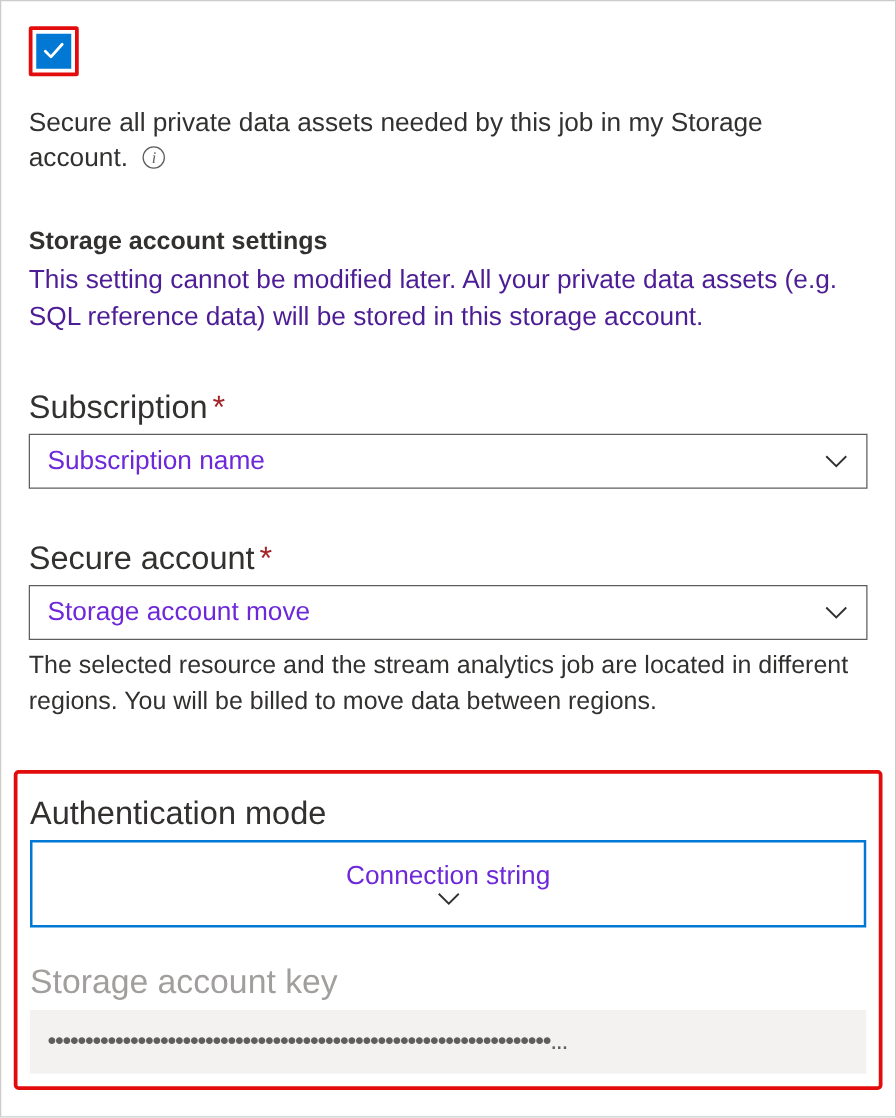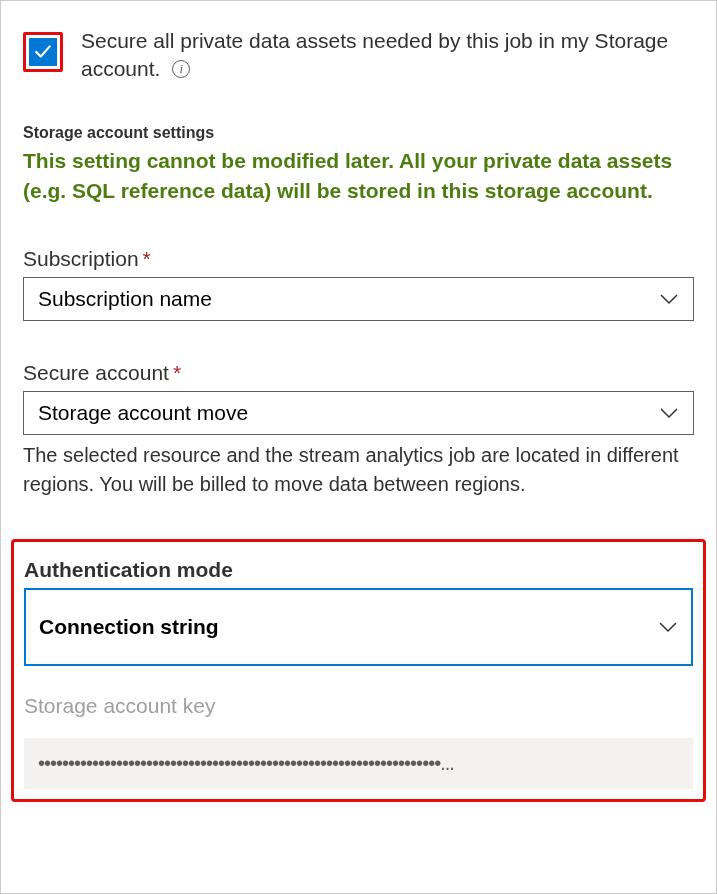--- a/index.html
+++ b/index.html
@@ -18,23 +18,24 @@
     }
     .container {
       border: 1px solid #ccc;
       padding: 20px 22px;
       width: 100%;
       height: 100%;
       position: relative;
     }
     .checkbox-row {
       display: flex;
-      align-items: center;
+      align-items: flex-start;
       gap: 18px;
       margin-bottom: 40px;
+      flex-direction: column;
     }
     .checkbox-highlight {
       border: 3px solid #e30c0c;
       padding: 3px;
       display: inline-block;
       border-radius: 2px;
     }
     .checkbox {
       width: 28px;
       height: 28px;
@@ -66,56 +67,56 @@
       font-size: 13px;
       font-style: italic;
       font-family: Georgia, serif;
       color: #605e5c;
       margin-left: 6px;
       position: relative;
       top: -2px;
     }
     .section-title {
       font-weight: 700;
-      font-size: 16px;
+      font-size: 20px;
       margin-bottom: 4px;
       color: #323130;
     }
     .section-desc {
       font-size: 21px;
       line-height: 1.45;
-      color: #4d7c0f;
+      color: #4c1d95;
       margin-bottom: 40px;
-      font-weight: bold;
     }
     .field-label {
-      font-size: 21px;
+      font-size: 26px;
       color: #323130;
       margin-bottom: 6px;
       display: block;
     }
     .required {
       color: #a4262c;
       margin-left: 4px;
     }
     .dropdown {
       width: 100%;
       border: 1px solid #605e5c;
       background: #ffffff;
       padding: 9px 14px;
       font-size: 21px;
       display: flex;
       justify-content: space-between;
       align-items: center;
       cursor: pointer;
-      color: #000000;
+      color: #6d28d9;
     }
     .dropdown.focused {
       border: 2px solid #0078d4;
-      padding: 25px 13px;
+      padding: 15px 13px;
+      flex-direction: column;
     }
     .chevron {
       width: 20px;
       height: 12px;
       flex-shrink: 0;
     }
     .field-group {
       margin-bottom: 40px;
     }
     .helper-text {
@@ -126,38 +127,37 @@
     }
     .auth-section {
       border: 3px solid #e30c0c;
       border-radius: 4px;
       padding: 16px 10px 10px 10px;
       margin-left: -12px;
       margin-right: -12px;
     }
     .disabled-label {
       color: #a19f9d;
-      font-size: 21px;
-      margin-bottom: 20px;
+      font-size: 27px;
+      margin-bottom: 7px;
       display: block;
     }
     .key-input {
       width: 100%;
       background: #f3f2f1;
       border: none;
       padding: 14px 14px;
       font-size: 20px;
       letter-spacing: -1px;
       color: #605e5c;
       overflow: hidden;
       white-space: nowrap;
     }
     .auth-field {
       margin-bottom: 28px;
-      font-weight: bold;
     }
   </style>
 </head>
 <body>
 
 <div class="container">
 
   <div class="checkbox-row">
     <span class="checkbox-highlight">
       <span class="checkbox">

